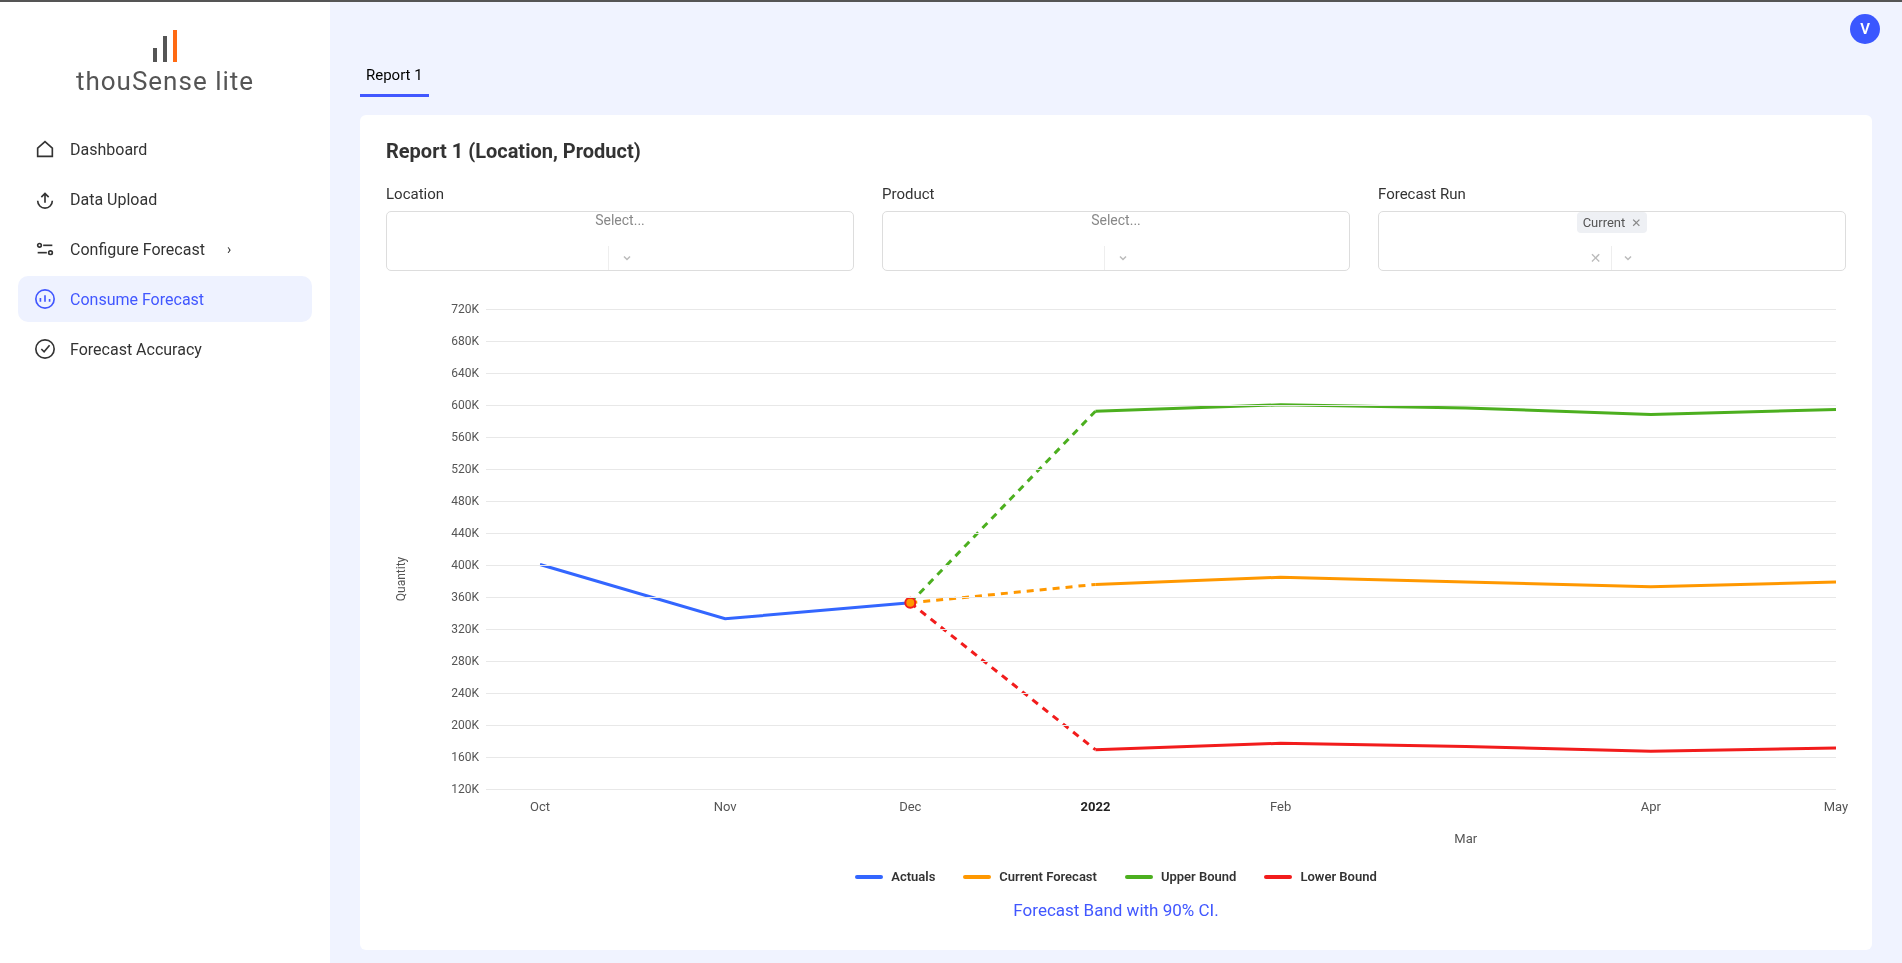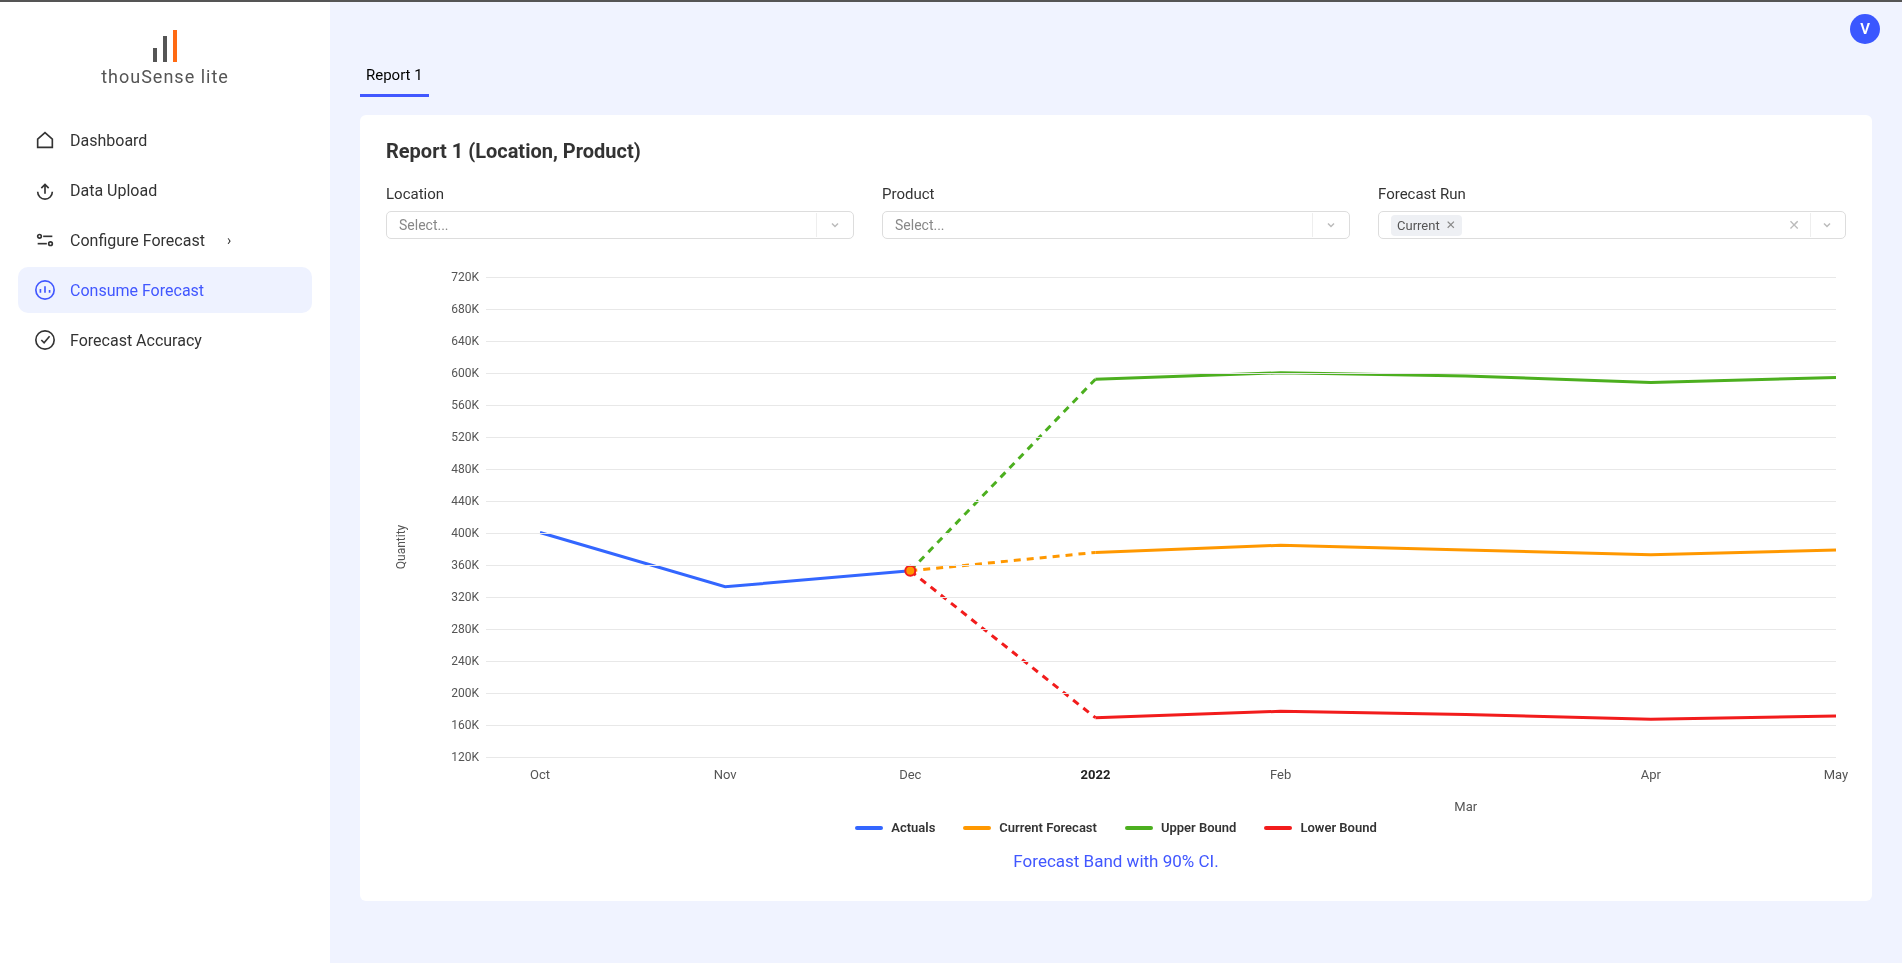--- a/index.html
+++ b/index.html
@@ -27,21 +27,21 @@
     flex-direction: column;
     align-items: center;
     padding: 10px 0 30px 0;
   }
   .logo-bars { display: flex; align-items: flex-end; gap: 6px; height: 30px; }
   .logo-bars .b { width: 4px; background: #555; }
   .logo-bars .b1 { height: 14px; }
   .logo-bars .b2 { height: 26px; }
   .logo-bars .b3 { height: 32px; background: #ff6a13; }
   .logo-text {
-    font-size: 18px;
+    font-size: 26px;
     letter-spacing: 1px;
     color: #555;
     margin-top: 4px;
     font-weight: 400;
   }
   .nav { display: flex; flex-direction: column; gap: 4px; padding: 0 18px; }
   .nav-item {
     display: flex;
     align-items: center;
     gap: 14px;
@@ -120,27 +120,28 @@
     font-size: 14px;
     cursor: pointer;
   }
 
   .filters { display: flex; gap: 28px; margin-top: 22px; }
   .filter { flex: 1; display: flex; flex-direction: column; gap: 8px; }
   .filter-label { font-size: 15px; color: #333; }
   .select {
     border: 1px solid #ddd;
     border-radius: 5px;
-    height: 28px;
+    height: 60px;
     display: flex;
     align-items: center;
     justify-content: space-between;
     padding: 0 12px;
     cursor: pointer;
     background: #fff;
+    flex-direction: column;
   }
   .select .placeholder { color: #888; }
   .select .chev-down { color: #bbb; font-size: 12px; border-left: 1px solid #eee; padding-left: 12px; height: 24px; display: flex; align-items: center; }
   .select .tag {
     background: #eef0f4; color: #555; font-size: 13px;
     padding: 3px 6px; border-radius: 4px;
     display: inline-flex; align-items: center; gap: 6px;
   }
   .select .tag .x { font-size: 12px; color: #888; cursor: pointer; }
   .select .right-icons { display: flex; align-items: center; gap: 10px; }
@@ -168,21 +169,21 @@
   }
   .x-tick {
     position: absolute; top: 490px; font-size: 13px; color: #555; transform: translateX(-50%);
     font-weight: 400;
   }
   .x-tick.bold { font-weight: 700; color: #222; }
   svg.plot { position: absolute; left: 0; top: 0; width: 100%; height: 100%; overflow: visible; }
 
   .legend {
     display: flex; justify-content: center; gap: 28px;
-    margin-top: 3px; font-size: 13px; font-weight: 600; color: #333; text-align: right;
+    margin-top: 20px; font-size: 13px; font-weight: 600; color: #333; text-align: right;
   }
   .legend-item { display: inline-flex; align-items: center; gap: 8px; }
   .legend-swatch { width: 28px; height: 4px; border-radius: 2px; }
 
   .chart-caption { text-align: center; color: #4157ff; font-size: 17px; margin-top: 16px; }
 
   
   .avatar {
     position: absolute; top: 12px; right: 22px;
     width: 30px; height: 30px; border-radius: 50%;

